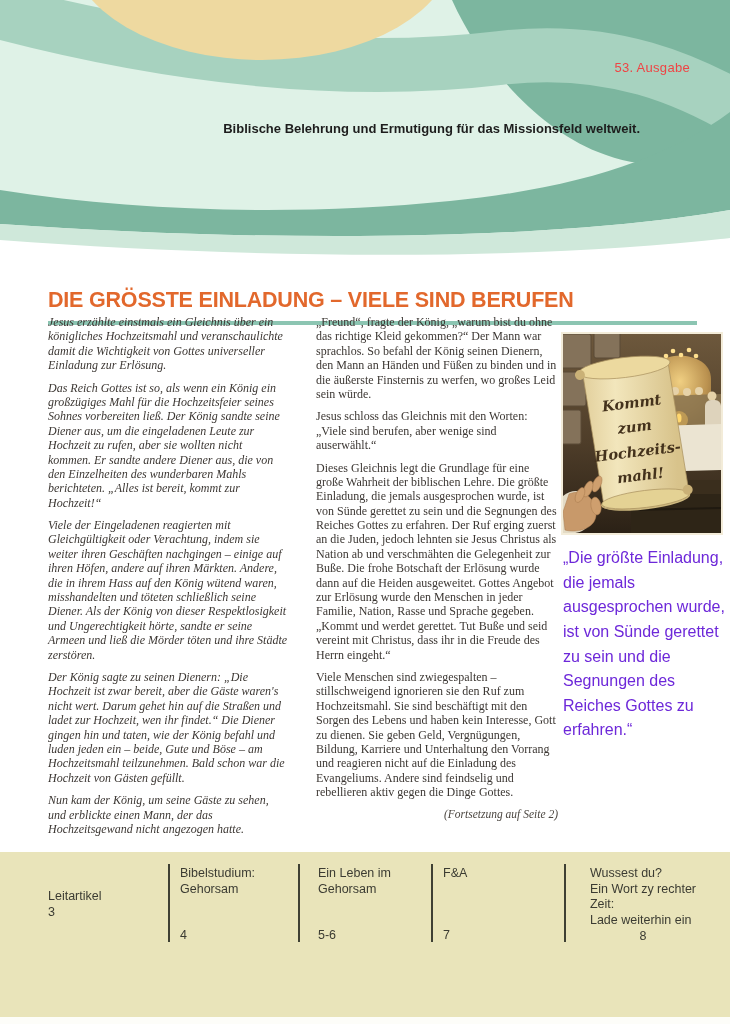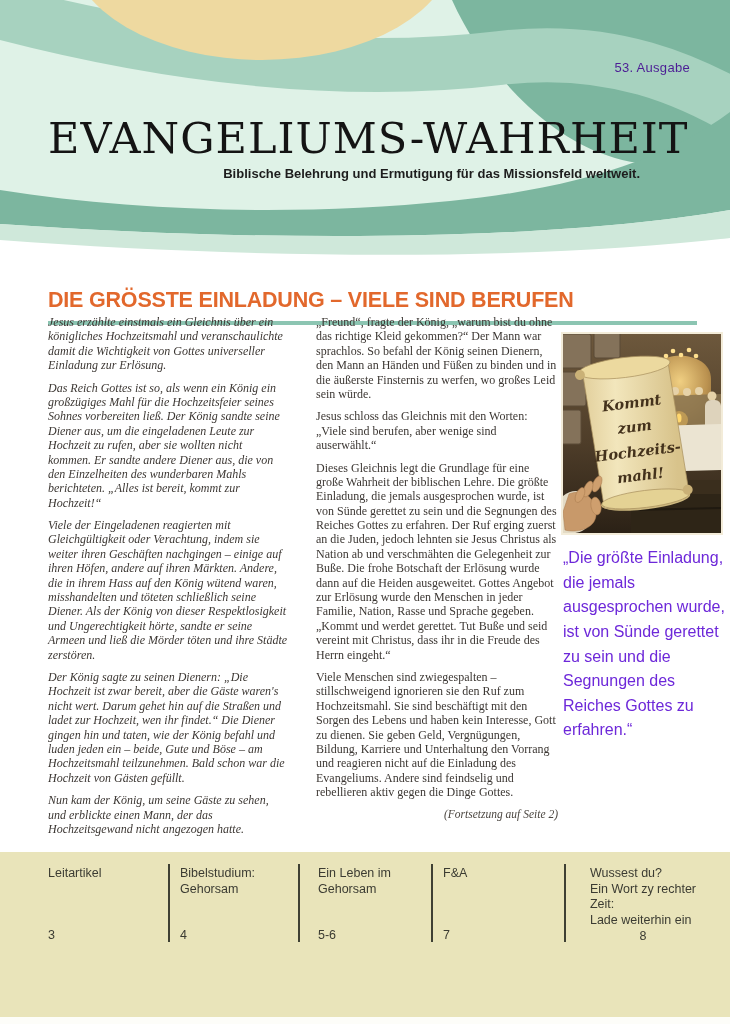--- a/index.html
+++ b/index.html
@@ -1,20 +1,20 @@
 <!DOCTYPE html>
 <html><head>
 <meta charset="utf-8">
 <style>
   html,body{margin:0;padding:0;background:#ffffff;}
   .page{position:relative;width:730px;height:1024px;background:#ffffff;overflow:hidden;
         font-family:"Liberation Sans",sans-serif;}
   
   .header-svg{position:absolute;left:0;top:0;}
-  .issue{position:absolute;top:60px;right:40px;font-size:13px;color:#4c1d95;letter-spacing:.3px;}
+  .issue{position:absolute;top:60px;right:40px;font-size:13px;color:#ef4444;letter-spacing:.3px;}
   .masthead-text{position:absolute;left:48px;top:116px;width:592px;}
   .masthead-title{font-family:"DejaVu Serif",serif;font-size:43px;line-height:1.05;color:#141414;
                   letter-spacing:1px;white-space:nowrap;}
   .masthead-tagline{margin-top:5px;font-size:13px;font-weight:bold;color:#1d1d1d;text-align:right;}
   
   .article-head{position:absolute;left:48px;top:252px;width:650px;margin-top:36px;}
   .article-title{margin:0;font-size:21.5px;font-weight:bold;color:#e2682c;letter-spacing:-.2px;}
   .article-subtitle{margin-top:6px;font-style:italic;font-size:13px;color:#3d9d8a;}
   .rule{margin-top:8px;width:649px;height:4px;background:#8cc5b2;}
   
@@ -26,21 +26,21 @@
   .continuation{font-style:italic;font-size:11.5px;text-align:right;color:#4a453f;margin-top:4px;}
   
   .photo{position:absolute;left:561px;top:332px;width:158px;height:199px;border:2px solid #f3ecd9;}
   .pullquote{position:absolute;left:563px;top:546px;width:164px;font-size:16px;line-height:1.54;
              color:#6d28d9;}
   
   .toc{position:absolute;left:0;top:852px;width:730px;height:165px;background:#e9e4ba;}
   .toc-item{position:absolute;top:14px;height:78px;display:flex;flex-direction:column;
             justify-content:space-between;font-size:12.5px;color:#3b3b32;line-height:1.25;}
   .toc-divider{position:absolute;top:12px;width:2px;height:78px;background:#3f4034;}
-  .toc-i1{left:48px;width:112px;}
+  .toc-i1{left:48px;width:112px;justify-content:center;}
   .toc-i2{left:180px;width:110px;justify-content:space-between;}
   .toc-i3{left:318px;width:106px;}
   .toc-i4{left:443px;width:110px;}
   .toc-i5{left:577px;width:132px;align-items:center;}
   .toc-d1{left:168px;}  .toc-d2{left:298px;}  .toc-d3{left:431px;}  .toc-d4{left:564px;}
   .bottom-strip{position:absolute;left:0;top:1017px;width:730px;height:7px;background:#fdfdf9;}
 </style>
 </head>
 <body>
 
@@ -51,21 +51,20 @@
     <path d="M452,0 H730 V152 C688,168 642,170 598,152 C534,126 480,62 452,0 Z" fill="#7cb69f"></path>
     <path d="M-30,4 C170,60 350,76 500,58 C610,45 690,78 760,122" fill="none" stroke="#a7d2bf" stroke-width="54"></path>
     <ellipse cx="262" cy="-52" rx="192" ry="112" fill="#eed9a0"></ellipse>
     <path d="M0,190 C140,212 300,216 450,201 C580,188 668,158 730,112 L730,210 C545,242 255,242 0,224 Z" fill="#7cb69f"></path>
     <path d="M0,224 C255,242 545,242 730,210 L730,238 C520,262 240,258 0,240 Z" fill="#cfe8da"></path>
   </svg>
 
   <div class="issue">53. Ausgabe</div>
 
   <div class="masthead-text">
-    <div class="masthead-title">EVANGELIUMS-WAHRHEIT</div>
     <div class="masthead-tagline">Biblische Belehrung und Ermutigung für das Missionsfeld weltweit.</div>
   </div>
 
   <div class="article-head">
     <h1 class="article-title">DIE GRÖSSTE EINLADUNG – VIELE SIND BERUFEN</h1>
     <div class="rule"></div>
   </div>
 
   <div class="col col1">
     <p>Jesus erzählte einstmals ein Gleichnis über ein königliches Hochzeitsmahl und veranschaulichte damit die Wichtigkeit von Gottes universeller Einladung zur Erlösung.</p>

